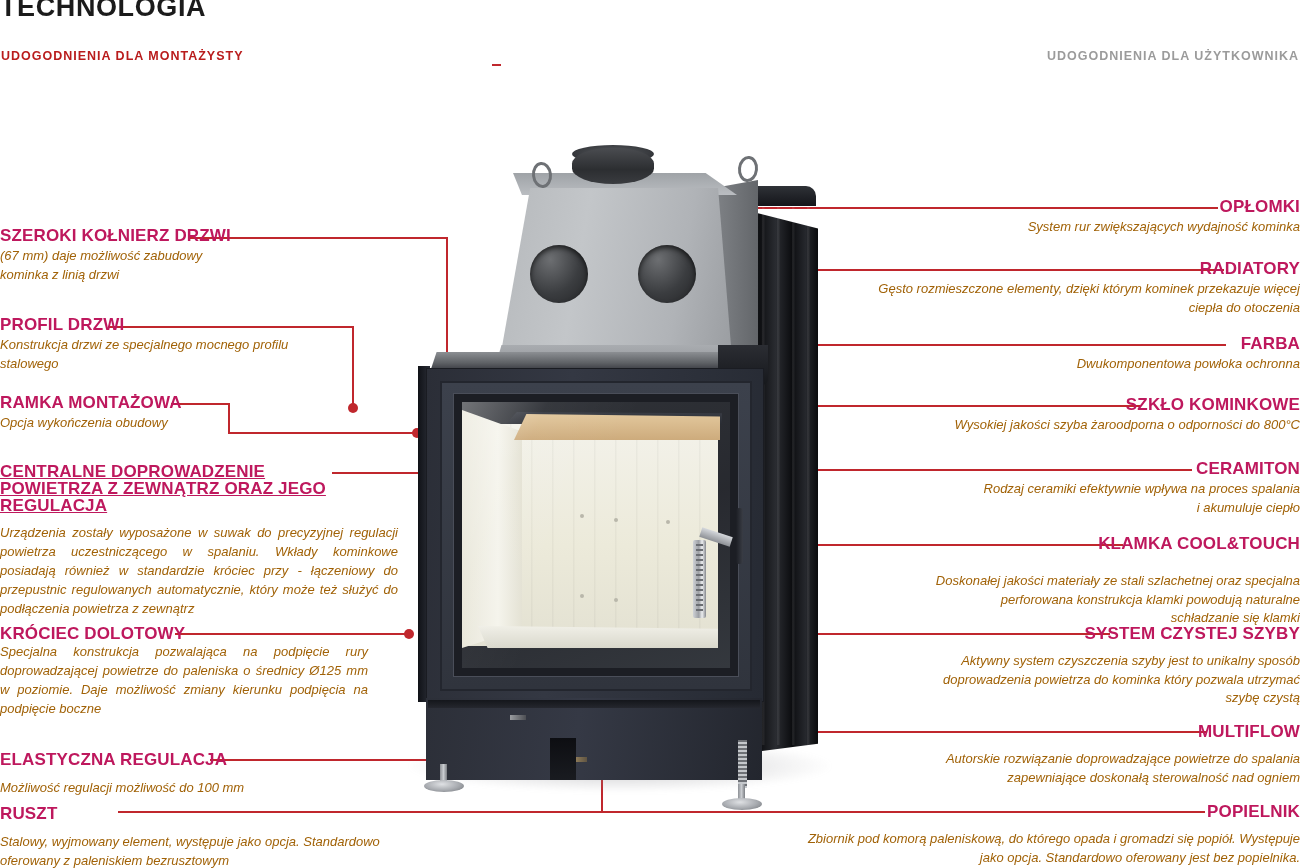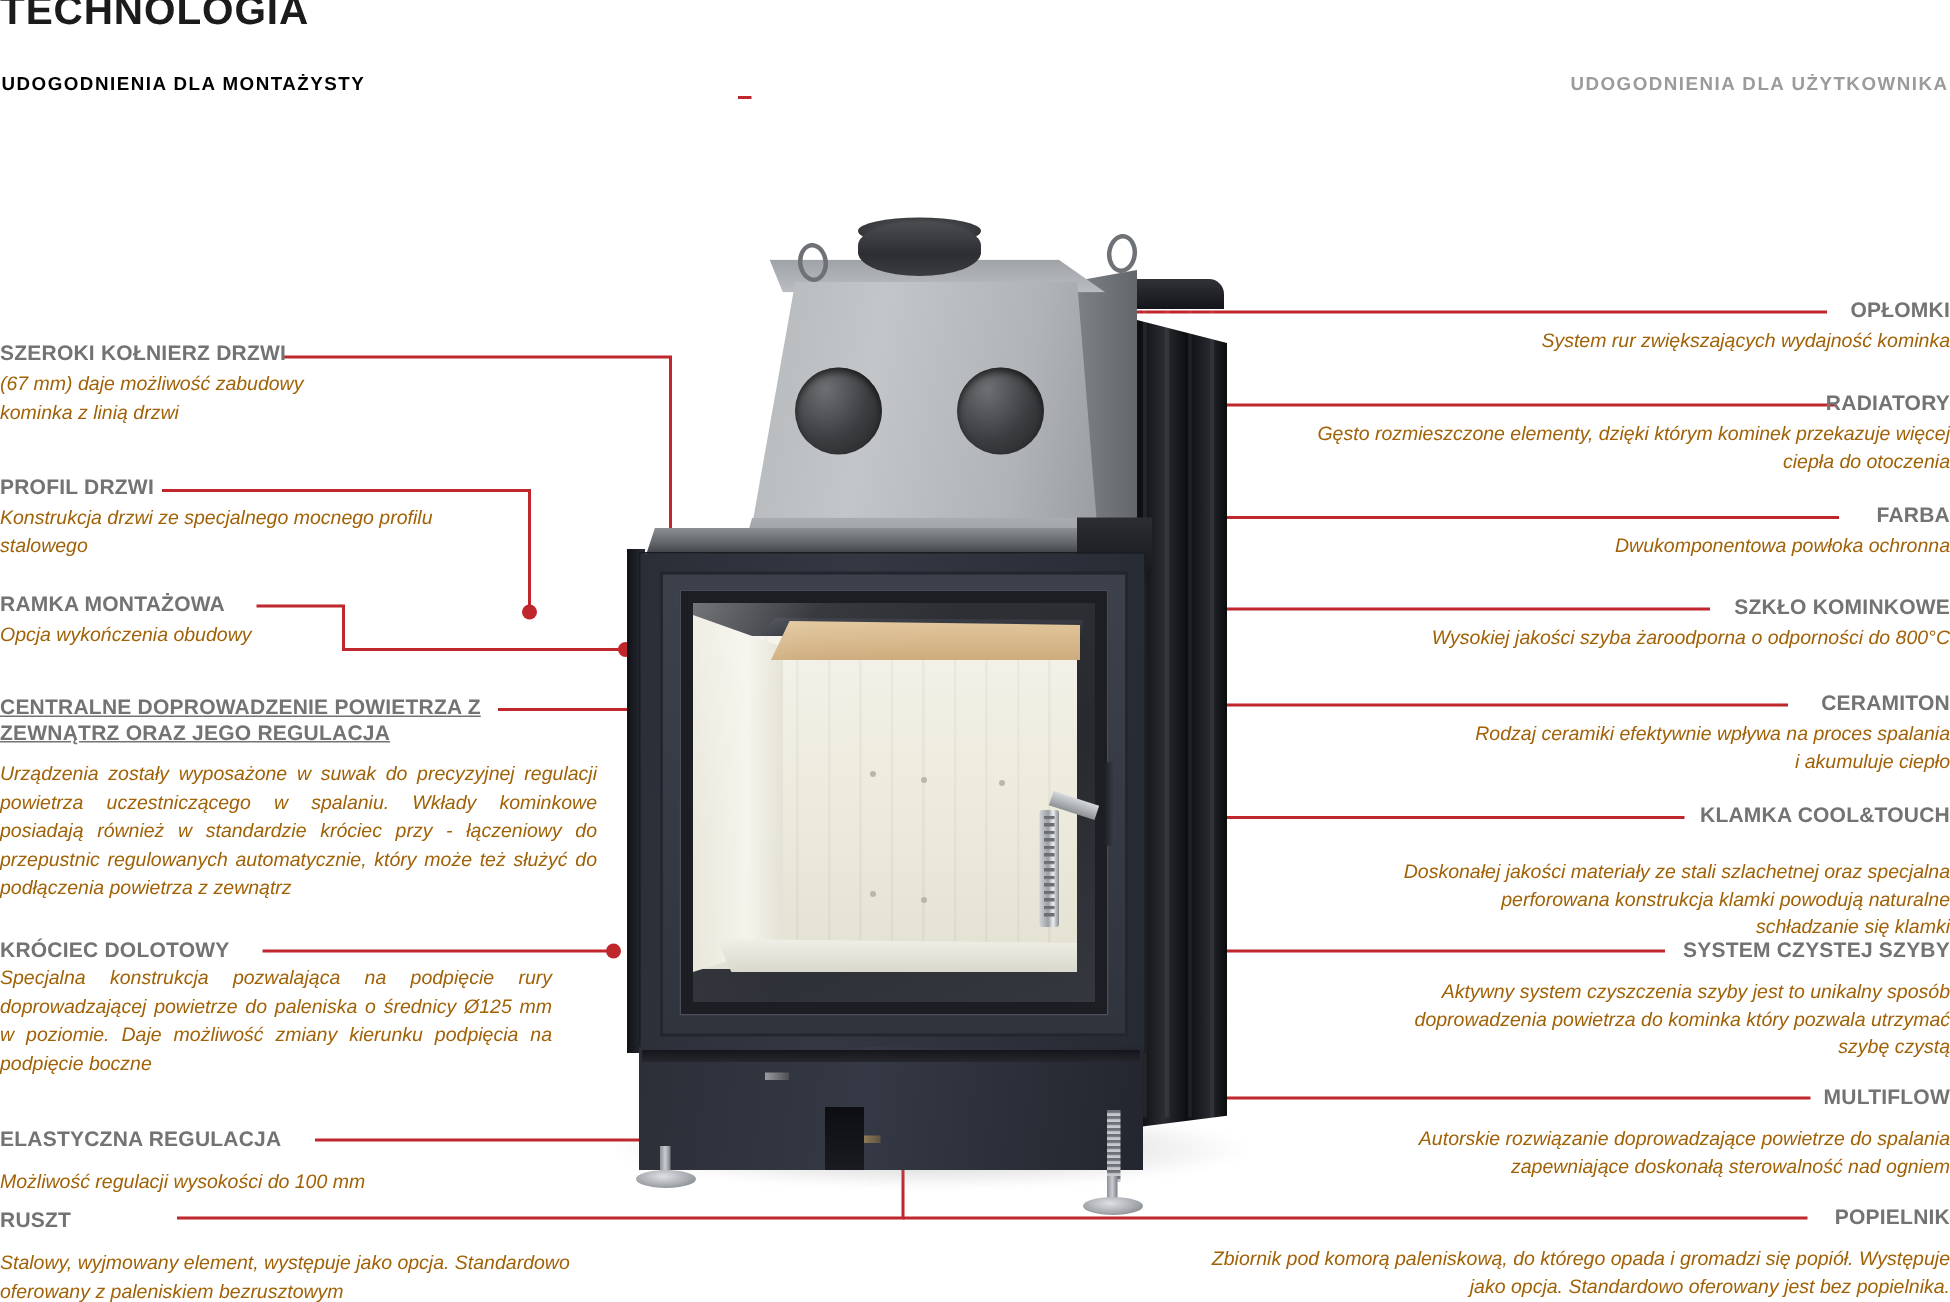--- a/index.html
+++ b/index.html
@@ -15,36 +15,36 @@
 
   
   .page-title{
     position:absolute;left:0;top:-8px;
     font-size:27px;font-weight:bold;letter-spacing:0.6px;
     color:#1b1b1b;
   }
   .sub-left{
     position:absolute;left:1px;top:49px;
     font-size:12.5px;font-weight:bold;letter-spacing:1.0px;
-    color:#000000;
+    color:#b91c1c;
   }
   .sub-right{
     position:absolute;right:1px;top:49px;
     font-size:12.5px;font-weight:bold;letter-spacing:1.0px;
     color:#9b9b9b;text-align:right;
   }
   .tiny-dash{
     position:absolute;left:492px;top:64px;width:9px;height:2px;background:#c0272d;
   }
 
   
   .callout{position:absolute;}
   .callout .ttl{
-    font-size:14px;font-weight:bold;letter-spacing:0.15px;
-    color:#737373;line-height:17px;white-space:nowrap;
+    font-size:17px;font-weight:bold;letter-spacing:0.15px;
+    color:#be185d;line-height:17px;white-space:nowrap;
   }
   .callout .ttl.wrap{white-space:normal;text-decoration:underline;}
   .callout .body{
     font-size:13px;font-style:italic;color:#a16207;line-height:18.5px;
     margin-top:3px;
   }
   .left .ttl,.left .body{text-align:left;}
   .right .ttl,.right .body{text-align:right;}
   .body.just{text-align:justify;}
 
@@ -406,21 +406,21 @@
     <div class="body just" style="width:398px;margin-top:9px;line-height:19px">Urządzenia zostały wyposażone w suwak do precyzyjnej regulacji powietrza uczestniczącego w spalaniu. Wkłady kominkowe posiadają również w standardzie króciec przy - łączeniowy do przepustnic regulowanych automatycznie, który może też służyć do podłączenia powietrza z zewnątrz</div>
   </div>
 
   <div class="callout left" style="left:0px;top:625px;width:175px;">
     <div class="ttl">KRÓCIEC DOLOTOWY</div>
     <div class="body just" style="width:368px;margin-top:0;line-height:19px">Specjalna konstrukcja pozwalająca na podpięcie rury doprowadzającej powietrze do paleniska o średnicy Ø125 mm w poziomie. Daje możliwość zmiany kierunku podpięcia na podpięcie boczne</div>
   </div>
 
   <div class="callout left" style="left:0px;top:751px;width:205px;">
     <div class="ttl">ELASTYCZNA REGULACJA</div>
-    <div class="body" style="width:330px;margin-top:11px">Możliwość regulacji wysokości do 100 mm</div>
+    <div class="body" style="width:330px;margin-top:11px">Możliwość regulacji możliwość do 100 mm</div>
   </div>
 
   <div class="callout left" style="left:0px;top:805px;width:200px;">
     <div class="ttl">RUSZT</div>
     <div class="body" style="width:380px;margin-top:11px">Stalowy, wyjmowany element, występuje jako opcja. Standardowo oferowany z paleniskiem bezrusztowym</div>
   </div>
 
   <div class="callout right" style="right:0px;top:198px;width:430px;">
     <div class="ttl">OPŁOMKI</div>
     <div class="body">System rur zwiększających wydajność kominka</div>

